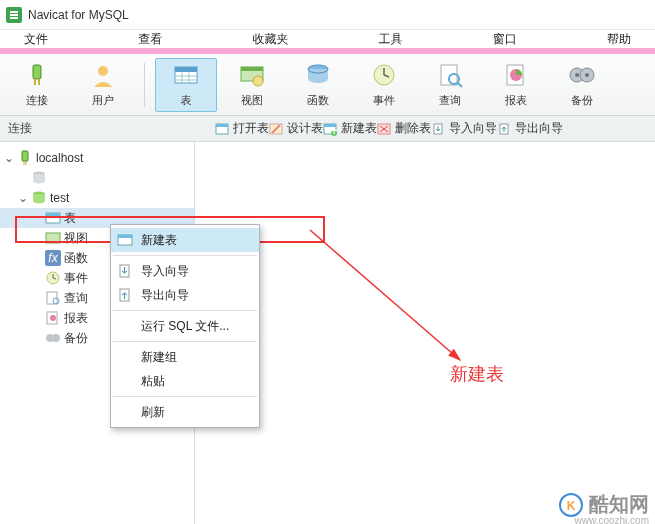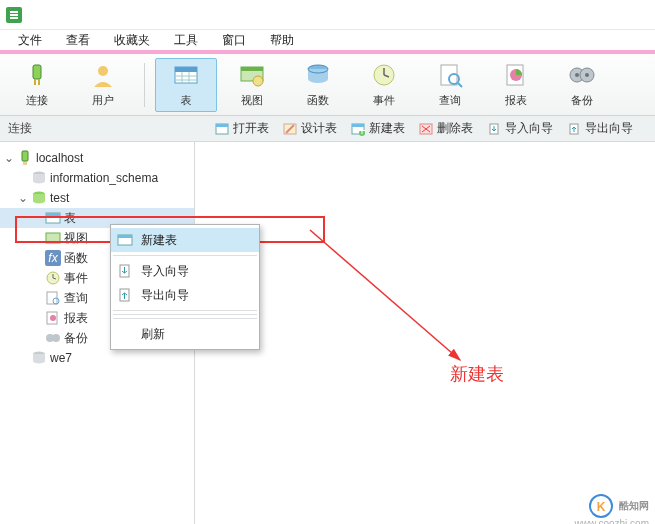--- a/index.html
+++ b/index.html
@@ -2,33 +2,33 @@
 <html><head>
 <meta charset="utf-8">
 <style>
 * { box-sizing: border-box; margin: 0; padding: 0; font-family: "Microsoft YaHei", SimSun, Arial, sans-serif; font-size: 12px; }
 body { width: 655px; height: 524px; background: #fff; position: relative; overflow: hidden; }
 
 .titlebar { height: 30px; background: #fff; display: flex; align-items: center; padding: 0 6px; border-bottom: 1px solid #e8e8e8; }
 .titlebar .logo { width: 16px; height: 16px; margin-right: 6px; }
 .titlebar .title { color: #333; }
 
-.menubar { height: 24px; display: flex; align-items: center; padding: 0 6px; border-bottom: 4px solid #f9a8d4; }
+.menubar { height: 24px; display: flex; align-items: center; padding: 0 12px; border-bottom: 6px solid #f9a8d4; justify-content: space-between; }
 .menubar .mi { padding: 2px 12px; color: #222; cursor: default; }
 
 .toolbar { height: 62px; background: linear-gradient(#fdfdfd,#f2f4f4); display: flex; align-items: center; border-bottom: 1px solid #cfd4d6; padding: 0 6px; gap: 4px; }
 .tbtn { width: 62px; height: 54px; display: flex; flex-direction: column; align-items: center; justify-content: center; gap: 4px; border-radius: 2px; }
 .tbtn.active { background: #cde8f6; border: 1px solid #7ec2e6; }
 .tbtn .ticon { width: 28px; height: 28px; }
 .tbtn .tlabel { color: #333; font-size: 11px; }
 .tsep { width: 1px; height: 44px; background: #d0d4d6; margin: 0 6px; }
 
 .subbar { height: 26px; background: #eef1f2; border-bottom: 1px solid #d6dadd; display: flex; align-items: center; }
 .subbar .left { width: 195px; padding-left: 8px; color: #444; }
-.subbar .right { display: flex; align-items: flex-start; gap: 14px; padding-left: 20px; }
+.subbar .right { display: flex; align-items: flex-start; padding-left: 20px; }
 .sbtn { display: flex; align-items: center; gap: 4px; color: #333; }
 .sbtn .sicon { width: 14px; height: 14px; }
 
 .main { display: flex; height: 382px; position: relative; }
 .tree { width: 195px; border-right: 1px solid #d6dadd; padding-top: 6px; background: #fff; }
 .content { flex: 1; background: #fff; position: relative; }
 
 .trow { display: flex; align-items: center; height: 20px; padding-left: 4px; gap: 3px; color: #333; white-space: nowrap; }
 .trow .exp { width: 10px; height: 10px; display: flex; align-items: center; justify-content: center; color: #666; }
 .trow .exp.none { visibility: hidden; }
@@ -44,35 +44,36 @@
 .citem .cicon { width: 16px; height: 16px; flex-shrink: 0; }
 .csep { height: 1px; background: #dcdfe1; margin: 3px 2px; }
 
 .redbox { position: absolute; left: 15px; top: 216px; width: 310px; height: 27px; border: 2px solid #e33; z-index: 5; pointer-events: none; }
 
 .annotation { position: absolute; left: 450px; top: 362px; color: #e33; font-size: 18px; font-family: SimSun, serif; }
 .arrow { position: absolute; left: 270px; top: 200px; pointer-events: none; z-index: 3; }
 
 .watermark { position: absolute; right: 6px; bottom: 6px; display: flex; align-items: center; gap: 6px; opacity: 0.9; }
 .watermark .wlogo { width: 24px; height: 24px; }
-.watermark .wtext { color: #888; font-size: 10px; font-weight: bold; }
+.watermark .wtext { color: #888; font-size: 20px; font-weight: bold; }
 .watermark .wurl { position: absolute; right: 0; top: 24px; color: #aaa; font-size: 10px; }
 
 svg { display: block; }
 </style>
 </head>
 <body>
 
 <div class="titlebar">
   <svg class="logo" viewBox="0 0 16 16">
       <rect width="16" height="16" rx="2" fill="#3fa24e"></rect>
       <rect x="4" y="4" width="8" height="2" fill="#fff"></rect>
       <rect x="4" y="7" width="8" height="2" fill="#fff"></rect>
       <rect x="4" y="10" width="8" height="2" fill="#fff"></rect>
     </svg>
+  <span class="title">Navicat for MySQL</span>
 </div>
 
 <div class="menubar">
   <span class="mi">文件</span>
   <span class="mi">查看</span>
   <span class="mi">收藏夹</span>
   <span class="mi">工具</span>
   <span class="mi">窗口</span>
   <span class="mi">帮助</span>
 </div>
@@ -217,21 +218,20 @@
           <line x1="9" y1="11" x2="9" y2="15" stroke="#caa43a"></line>
         </svg>
       <span>localhost</span>
     </div>
     <div class="trow ind1">
         <span class="exp none">·</span>
         <svg class="nicon" viewBox="0 0 16 16">
           <ellipse cx="8" cy="4" rx="6" ry="2.5" fill="#c7ccd1"></ellipse>
           <path d="M2 4 v7 a6 2.5 0 0 0 12 0 V4" fill="#d9dde1"></path>
         </svg>
-        <span>information_schema</span>
       </div>
     <div class="trow ind1">
         <span class="exp">⌄</span>
         <svg class="nicon" viewBox="0 0 16 16">
           <ellipse cx="8" cy="4" rx="6" ry="2.5" fill="#8bd15a"></ellipse>
           <path d="M2 4 v7 a6 2.5 0 0 0 12 0 V4" fill="#a9df7e"></path>
         </svg>
         <span>test</span>
       </div>
     <div class="trow ind2 selected">
@@ -282,28 +282,20 @@
         </svg>
         <span>报表</span>
       </div>
     <div class="trow ind2">
         <span class="exp none">·</span>
         <svg class="nicon" viewBox="0 0 16 16">
           <circle cx="5" cy="8" r="4" fill="#bfc7cd"></circle>
           <circle cx="11" cy="8" r="4" fill="#bfc7cd"></circle>
         </svg>
         <span>备份</span>
-      </div>
-    <div class="trow ind1">
-        <span class="exp none">·</span>
-        <svg class="nicon" viewBox="0 0 16 16">
-          <ellipse cx="8" cy="4" rx="6" ry="2.5" fill="#c7ccd1"></ellipse>
-          <path d="M2 4 v7 a6 2.5 0 0 0 12 0 V4" fill="#d9dde1"></path>
-        </svg>
-        <span>we7</span>
       </div>
   </div>
   <div class="content"></div>
 </div>
 
 <div class="redbox"></div>
 
 <svg class="arrow" width="220" height="190">
   <defs>
       <marker id="ah" markerWidth="10" markerHeight="10" refX="8" refY="3" orient="auto">
@@ -330,21 +322,33 @@
       <span>导入向导</span>
     </div>
   <div class="citem">
       <svg class="cicon" viewBox="0 0 16 16">
         <rect x="3" y="2" width="9" height="12" fill="#fff" stroke="#999"></rect>
         <path d="M7.5 12 v-6 M5 8 l2.5 -2 l2.5 2" stroke="#39a" fill="none"></path>
       </svg>
       <span>导出向导</span>
     </div>
   <div class="csep"></div>
+  <div class="citem">
+      <span class="cicon"></span>
+      <span>运行 SQL 文件...</span>
+    </div>
   <div class="csep"></div>
+  <div class="citem">
+      <span class="cicon"></span>
+      <span>新建组</span>
+    </div>
+  <div class="citem">
+      <span class="cicon"></span>
+      <span>粘贴</span>
+    </div>
   <div class="csep"></div>
   <div class="citem">
       <span class="cicon"></span>
       <span>刷新</span>
     </div>
 </div>
 
 <div class="annotation">新建表</div>
 
 <div class="watermark">

